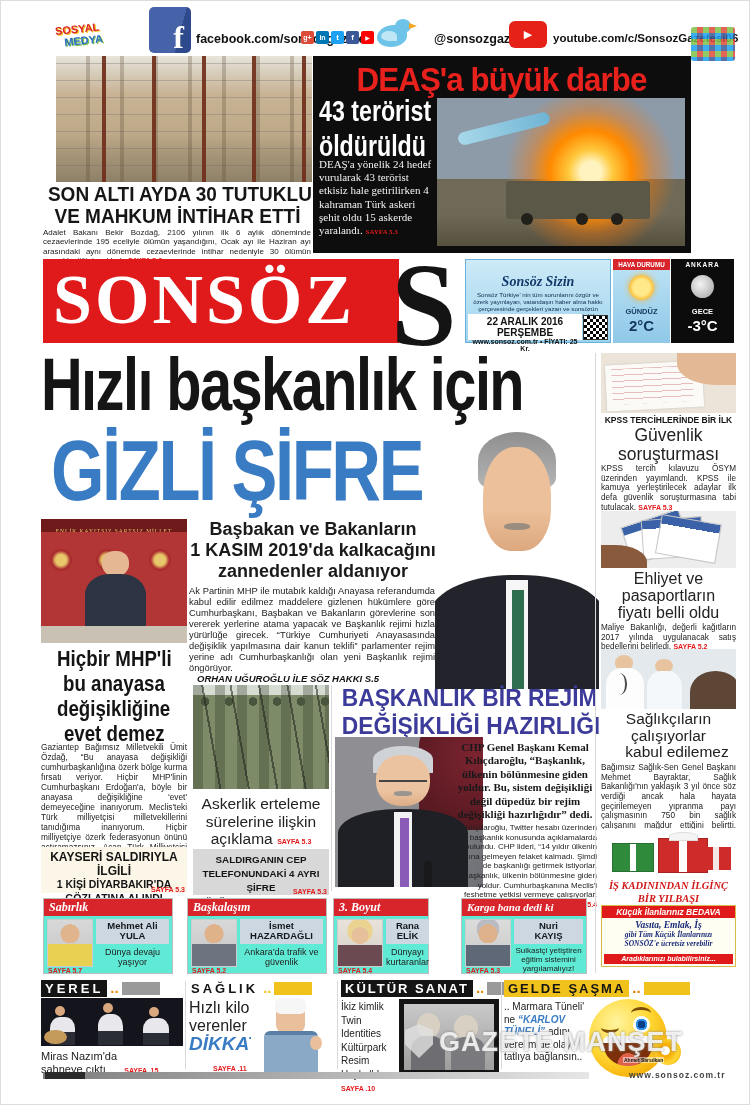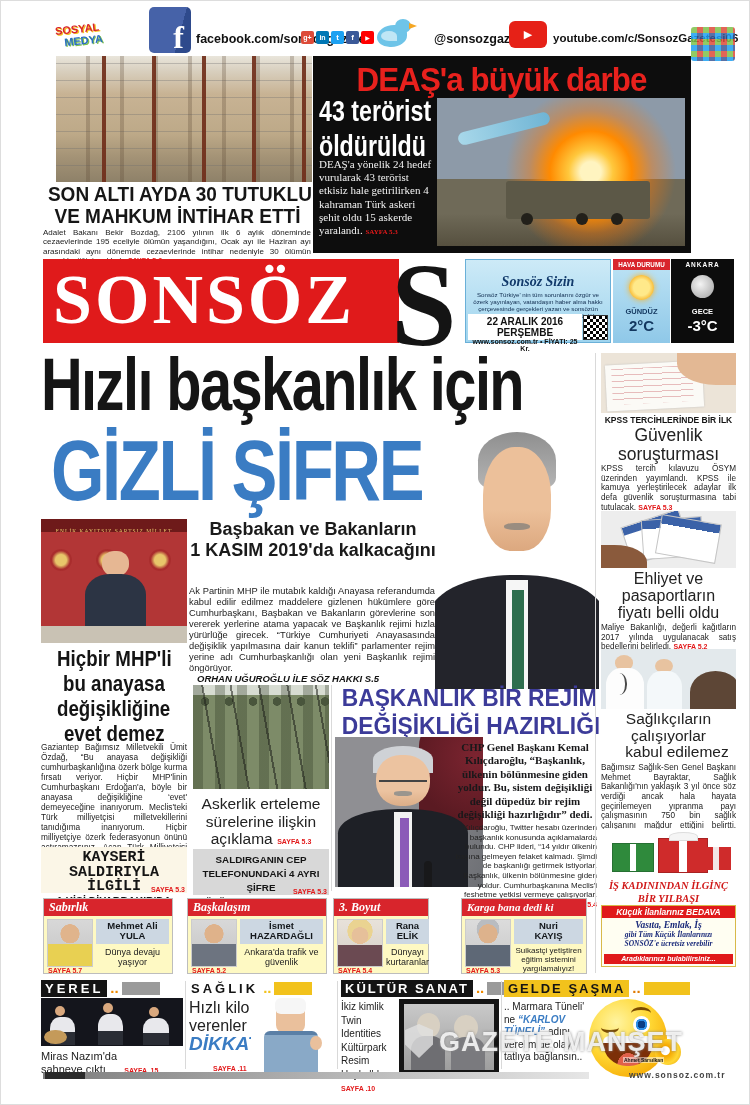--- a/index.html
+++ b/index.html
@@ -10,21 +10,21 @@
   .i{font-style:italic;}
   .serif{font-family:"Liberation Serif",serif;}
   .ctr{text-align:center;}
   .jst{text-align:justify;text-justify:inter-word;}
   .white{color:#fff;}
   .cx{display:inline-block;white-space:nowrap;transform-origin:0 50%;}
   .cxc{display:inline-block;white-space:nowrap;transform-origin:50% 50%;}
   .pageref{color:#e2191a;font-weight:bold;font-size:7px;}
   .lighthd{font-weight:400;color:#222;}
   .sep{position:absolute;background:#d9d9d9;}
-  .colbox{position:absolute;border:1px solid #bdbdbd;background:#fef9c3;box-sizing:border-box;}
+  .colbox{position:absolute;border:1px solid #bdbdbd;background:#5eead4;box-sizing:border-box;}
   .colhdr{height:17px;background:#d8252c;color:#fff;font-family:"Liberation Serif",serif;font-size:12px;line-height:17px;padding-left:5px;font-style:italic;font-weight:bold;}
   .colbody{position:relative;display:flex;padding:3px;height:54px;}
   .colphoto{width:44px;height:46px;flex:none;border:1px solid #ccc;}
   .colright{flex:1;display:flex;flex-direction:column;margin-left:3px;}
   .colname{background:#ccd7e2;font-weight:bold;font-size:9.5px;line-height:1.1;text-align:center;padding:2px 0;color:#14181c;}
   .coltopic{font-size:9px;text-align:center;color:#222;margin-top:3px;line-height:1.12;}
   .colref{position:absolute;left:4px;bottom:2px;}
   .bhdr{position:absolute;height:16px;display:flex;align-items:center;gap:3px;}
   .bhdr .t-dark{background:#141414;color:#fff;font-weight:bold;font-size:13px;letter-spacing:3px;padding:1px 4px;}
   .bhdr .t-plain{background:#fff;color:#141414;font-weight:bold;font-size:13px;letter-spacing:3px;padding:1px 2px;}
@@ -139,20 +139,21 @@
     <div class="abs" style="left:29%;top:7%;width:42%;height:40%;background:linear-gradient(180deg,#ecc09a 0 60%,#dca87f);border-radius:46% 46% 40% 40%;"></div>
     <div class="abs" style="left:42%;top:36%;width:16%;height:3%;background:#9a8d80;border-radius:40%;"></div>
     <div class="abs" style="left:-4%;top:56%;width:108%;height:46%;background:#23242b;border-radius:48% 48% 0 0/36% 36% 0 0;"></div>
     <div class="abs" style="left:43%;top:58%;width:14%;height:42%;background:#f6f6f6;"></div>
     <div class="abs" style="left:47%;top:62%;width:7%;height:38%;background:#2e6e4e;"></div>
   </div>
 
   <div class="abs ctr" style="left:188px;top:518px;width:248px;line-height:21px;">
     <span class="b" style="font-size:18px;color:#1a1a1a;">Başbakan ve Bakanların</span><br>
     <span class="b" style="font-size:18px;color:#1a1a1a;">1 KASIM 2019'da kalkacağını</span><br>
+    <span class="b" style="font-size:18px;color:#1a1a1a;">zannedenler aldanıyor</span>
   </div>
   <div class="abs jst" style="left:188px;top:585px;width:246px;font-size:9.3px;line-height:1.18;color:#222;">Ak Partinin MHP ile mutabık kaldığı Anayasa referandumda kabul edilir edilmez maddelere gizlenen hükümlere göre Cumhurbaşkanı, Başbakan ve Bakanların görevlerine son vererek yerlerine atama yapacak ve Başkanlık rejimi hızla yürürlüğe girecek. “Türkiye Cumhuriyeti Anayasasında değişiklik yapılmasına dair kanun teklifi” parlamenter rejim yerine adı Cumhurbaşkanlığı olan yeni Başkanlık rejimi öngörüyor.</div>
   <div class="abs b i" style="left:196px;top:672px;font-size:9.5px;color:#111;">ORHAN UĞUROĞLU İLE SÖZ HAKKI S.5</div>
 
   <div class="photo" style="left:40px;top:518px;width:146px;height:124px;background:#b23636;">
     <div class="ctr" style="background:#6e1a1a;height:13px;overflow:hidden;">
       <span class="serif" style="font-size:5.5px;line-height:13px;color:#e8c66a;letter-spacing:1px;white-space:nowrap;">ENLİK KAYITSIZ ŞARTSIZ MİLLET</span>
     </div>
     <div class="abs" style="left:6%;top:24%;width:22px;height:22px;border-radius:50%;background:radial-gradient(circle,#e8c66a 0 35%,#a92d2d 60%);"></div>
     <div class="abs" style="left:38%;top:24%;width:22px;height:22px;border-radius:50%;background:radial-gradient(circle,#e8c66a 0 35%,#a92d2d 60%);"></div>
@@ -166,21 +167,21 @@
     <span class="cxc b" style="font-size:22px;color:#141414;transform:scaleX(.85);">bu anayasa</span><br>
     <span class="cxc b" style="font-size:22px;color:#141414;transform:scaleX(.85);">değişikliğine</span><br>
     <span class="cxc b" style="font-size:22px;color:#141414;transform:scaleX(.85);">evet demez</span>
   </div>
   <div class="abs jst" style="left:40px;top:742px;width:146px;font-size:8.3px;line-height:1.2;color:#222;">
     <span>Gaziantep Bağımsız Milletvekili Ümit Özdağ, “Bu anayasa değişikliği cumhurbaşkanlığına özerk bölge kurma fırsatı veriyor. Hiçbir MHP'linin Cumhurbaşkanı Erdoğan'a, böyle bir anayasa değişikliğine ‘evet' demeyeceğine inanıyorum. Meclis'teki Türk milliyetçisi milletvekillerini tanıdığıma inanıyorum. Hiçbir milliyetçiye özerk federasyonun önünü açtıramazsınız. Açan Türk Milliyetçisi değildir zaten” dedi.</span>
     <span class="pageref">SAYFA 5.4</span>
   </div>
   <div class="abs" style="left:40px;top:846px;width:146px;height:46px;background:#fbf6e7;">
     <div class="ctr" style="padding-top:3px;line-height:12.5px;">
-      <span class="b" style="font-size:15px;color:#141414;font-family:Liberation Mono, monospace;">KAYSERİ SALDIRIYLA İLGİLİ</span><br>
+      <span class="b" style="font-size:12px;color:#141414;">KAYSERİ SALDIRIYLA İLGİLİ</span><br>
       <span class="b" style="font-size:10.5px;color:#141414;">1 KİŞİ DİYARBAKIR'DA</span><br>
       <span class="b" style="font-size:10.5px;color:#141414;">GÖZLATINA ALINDI</span>
     </div>
     <span class="pageref" style="position:absolute;right:2px;bottom:0;">SAYFA 5.3</span>
   </div>
 
   <div class="photo" style="left:192px;top:684px;width:136px;height:104px;background:linear-gradient(180deg,#d7dcd2 0 10%,#7d8b68 10% 100%);">
     <div class="abs" style="inset:0;background:repeating-linear-gradient(90deg,rgba(40,50,30,.3) 0 10px,transparent 10px 22px);"></div>
     <div class="abs" style="left:0;top:8%;width:100%;height:16%;background:radial-gradient(circle 7px at 50% 50%,#49553c 60%,transparent 62%);background-size:24px 100%;"></div>
     <div class="abs" style="inset:0;background:repeating-linear-gradient(80deg,transparent 0 26px,rgba(30,32,26,.55) 26px 28px);"></div>

